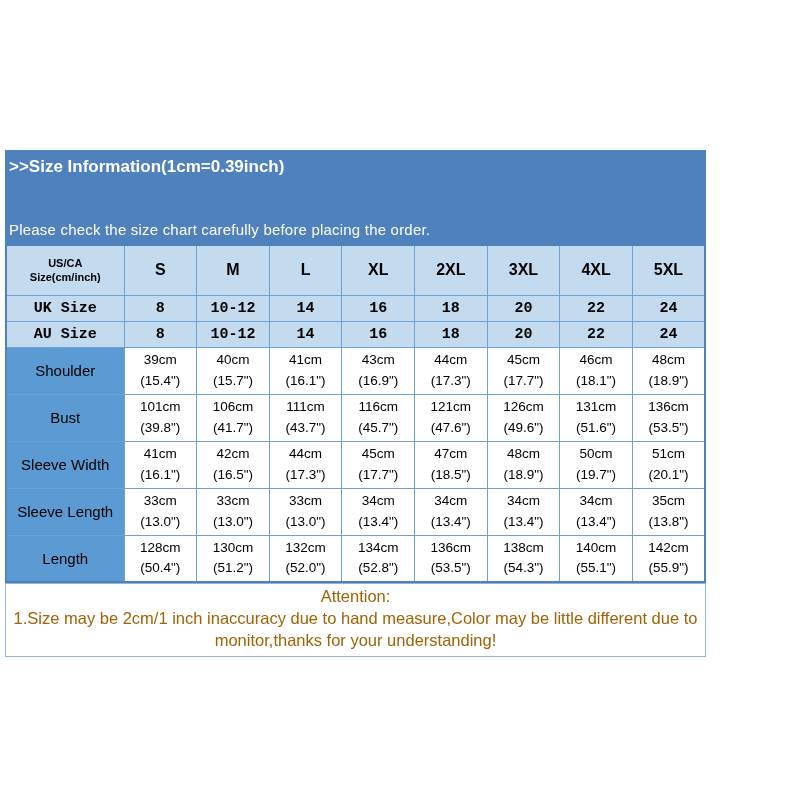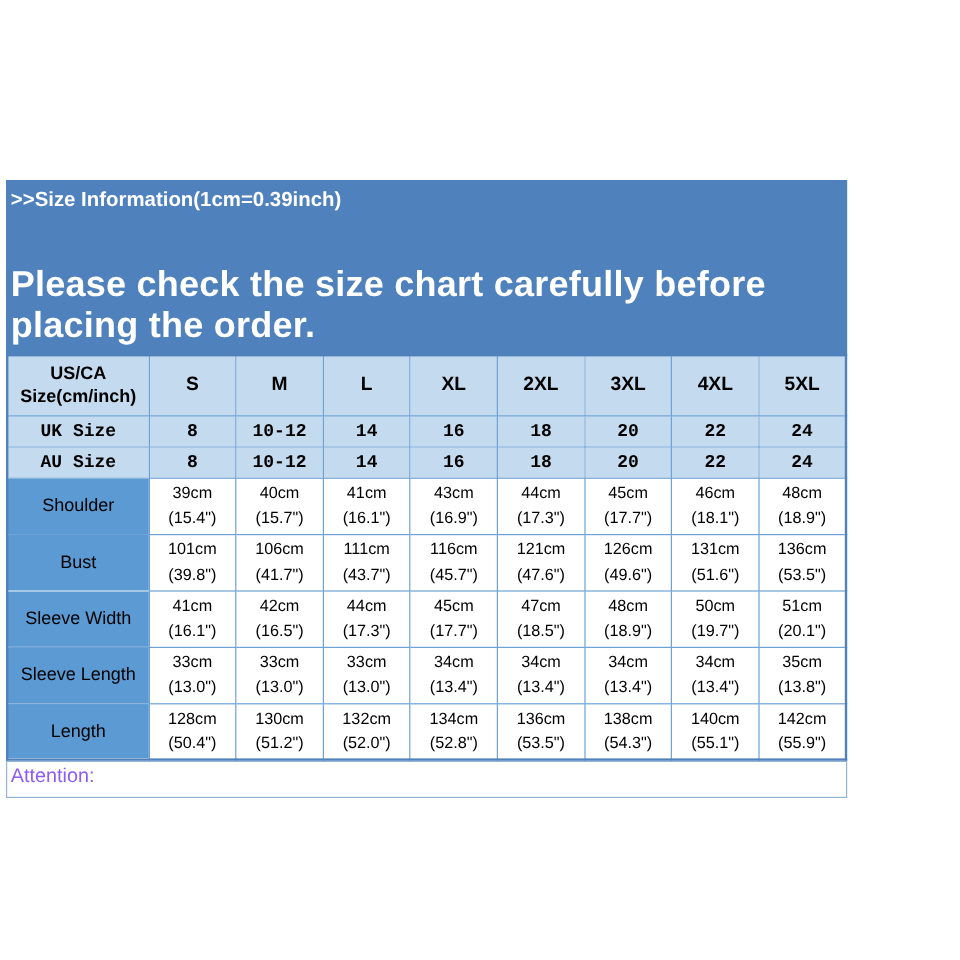--- a/index.html
+++ b/index.html
@@ -18,22 +18,22 @@
     background: var(--banner-blue, #4f81bd);
     color: #ffffff;
     padding: 7px 6px 6px 4px;
   }
   .banner-title {
     font-size: 17px;
     font-weight: 700;
     margin-bottom: 8px;
   }
   .banner-subtitle {
-    font-size: 30px;
-    font-weight: 700;
+    font-size: 15px;
+    font-weight: 400;
     letter-spacing: 0.2px;
     margin-top: 44px;
   }
 
   
   .size-table {
     width: 100%;
     border-collapse: collapse;
     table-layout: fixed;
     border: 2px solid var(--banner-blue, #4f81bd);
@@ -46,21 +46,21 @@
     overflow: hidden;
   }
   .row-header { height: 50px; }
   .row-conv   { height: 26px; font-family: Liberation Mono, monospace; }
   .row-meas   { height: 47px; }
 
   .corner-cell, .size-head-cell, .conv-label, .conv-value {
     background: var(--header-light-blue, #c4daee);
     font-weight: 700;
   }
-  .corner-cell { font-size: 15px; line-height: 1.3; }
+  .corner-cell { font-size: 11px; line-height: 1.3; }
   .size-head-cell { font-size: 16px; }
   .conv-label, .conv-value { font-size: 15px; }
 
   .meas-label {
     background: var(--label-column-blue, #5b9ad3);
     color: var(--label-text-navy, #1f3a5f);
     font-weight: 400;
     font-size: 15px;
   }
   .meas-value {
@@ -71,23 +71,24 @@
     color: #1c1c1c;
     margin-top: 19px;
   }
 
   
   .attention {
     border: 1px solid var(--attention-border-blue, #95b3d7);
     padding: 2px 3px 5px 3px;
     font-size: 16.5px;
     line-height: 1.32;
-    color: #8b5cf6;
+    color: #a16207;
     overflow-wrap: anywhere;
     word-break: break-all;
+    text-align: center;
   }
 </style>
 </head>
 <body>
 
 <div class="page">
   <div class="content">
 
     <header class="banner">
       <div class="banner-title">&gt;&gt;Size Information(1cm=0.39inch)</div>
@@ -318,16 +319,17 @@
             <td class="meas-value">
               <div>142cm</div>
               <div>(55.9")</div>
             </td>
           </tr>
         </tbody>
     </table>
 
     <section class="attention">
       <div class="attention-heading">Attention:</div>
+      <div class="attention-line">1.Size may be 2cm/1 inch inaccuracy due to hand measure,Color may be little different due to monitor,thanks for your understanding!</div>
     </section>
 
   </div>
 </div>
 
 </body></html>

